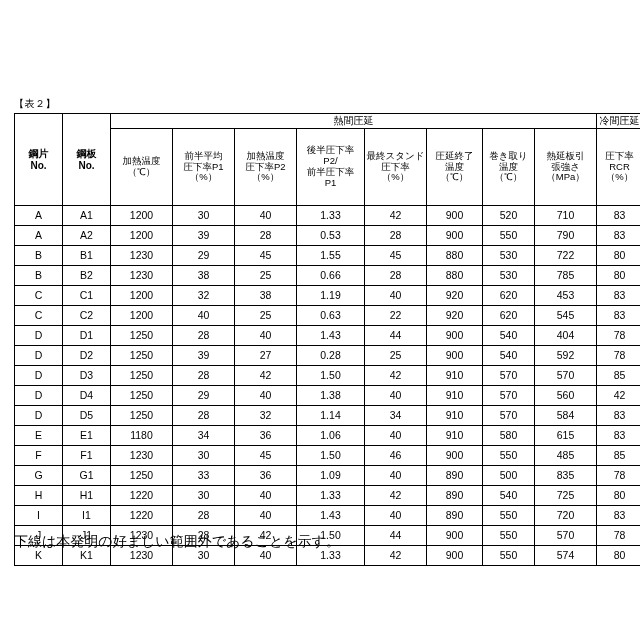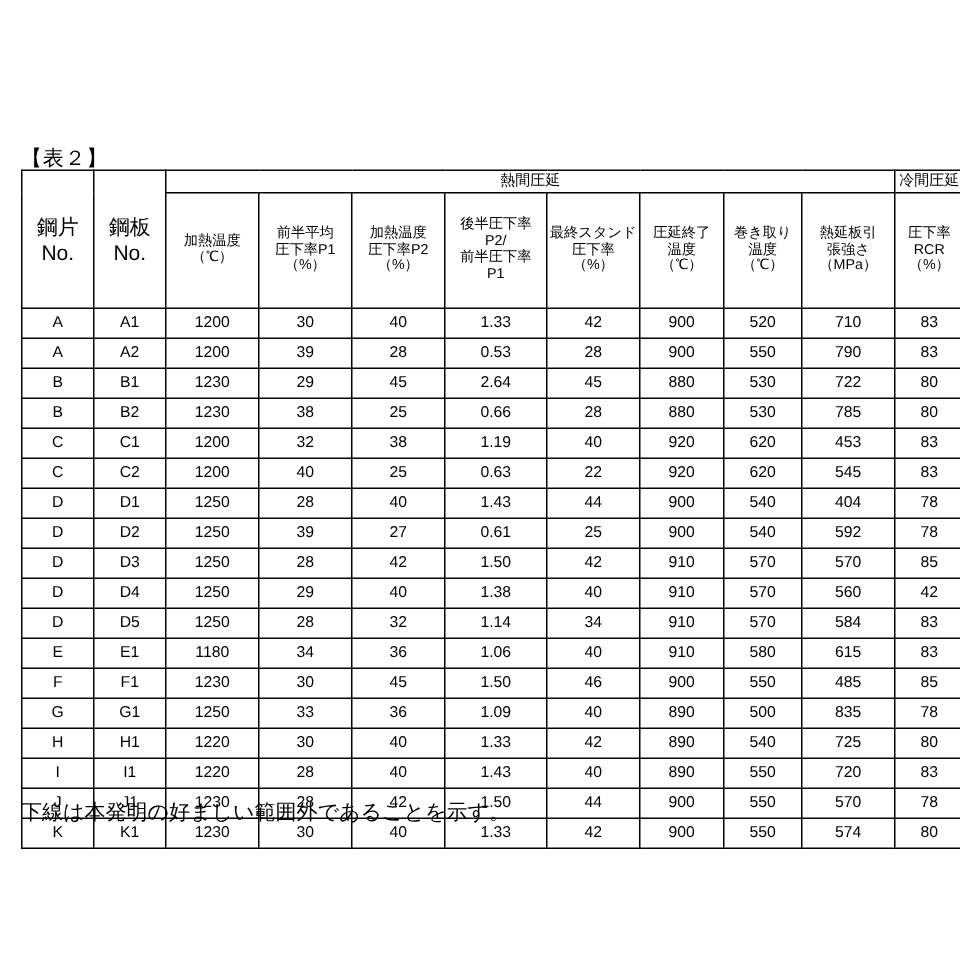--- a/index.html
+++ b/index.html
@@ -19,21 +19,21 @@
     position: absolute;
     left: 0;
     top: 0;
     width: 640px;
     height: 640px;
   }
   .fig-label {
     position: absolute;
     left: 14px;
     top: 97px;
-    font-size: 14px;
+    font-size: 10px;
     letter-spacing: 0.5px;
   }
   .table-wrap {
     position: absolute;
     left: 14px;
     top: 113px;
     width: 612px;
   }
   table.data {
     border-collapse: collapse;
@@ -48,21 +48,21 @@
     vertical-align: middle;
     padding: 0;
     line-height: 1.15;
     font-weight: normal;
   }
   
   tr.hrow1 th { height: 14px; font-size: 10px; margin-left: 36px; }
   tr.hrow2 th { height: 72px; font-size: 9.5px; padding: 2px 1px; }
   tr.drow td { height: 19px; font-size: 10.5px; }
 
-  .hdr-main { font-size: 14px; }
+  .hdr-main { font-size: 10px; font-weight: bold; }
   .hdr-sub  { font-size: 9.5px; }
   .unit { font-size: 9.5px; }
 
   
   .ul { }
 
   .note {
     position: absolute;
     left: 14px;
     top: 533px;
@@ -191,21 +191,21 @@
             <td><span>550</span></td>
             <td><span>790</span></td>
             <td><span>83</span></td>
           </tr>
           <tr class="drow">
             <td><span>B</span></td>
             <td><span>B1</span></td>
             <td><span>1230</span></td>
             <td><span>29</span></td>
             <td><span>45</span></td>
-            <td><span>2.64</span></td>
+            <td><span>1.55</span></td>
             <td><span>45</span></td>
             <td><span>880</span></td>
             <td><span>530</span></td>
             <td><span>722</span></td>
             <td><span>80</span></td>
           </tr>
           <tr class="drow">
             <td><span>B</span></td>
             <td><span>B2</span></td>
             <td><span>1230</span></td>
@@ -256,21 +256,21 @@
             <td><span>540</span></td>
             <td><span>404</span></td>
             <td><span>78</span></td>
           </tr>
           <tr class="drow">
             <td><span>D</span></td>
             <td><span>D2</span></td>
             <td><span>1250</span></td>
             <td><span class="ul">39</span></td>
             <td><span class="ul">27</span></td>
-            <td><span class="ul">0.61</span></td>
+            <td><span class="ul">0.28</span></td>
             <td><span class="ul">25</span></td>
             <td><span>900</span></td>
             <td><span>540</span></td>
             <td><span>592</span></td>
             <td><span>78</span></td>
           </tr>
           <tr class="drow">
             <td><span>D</span></td>
             <td><span>D3</span></td>
             <td><span>1250</span></td>

